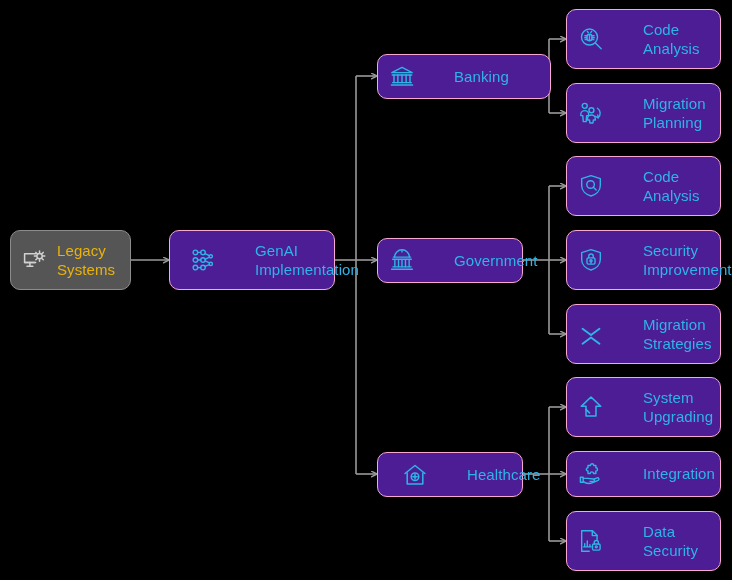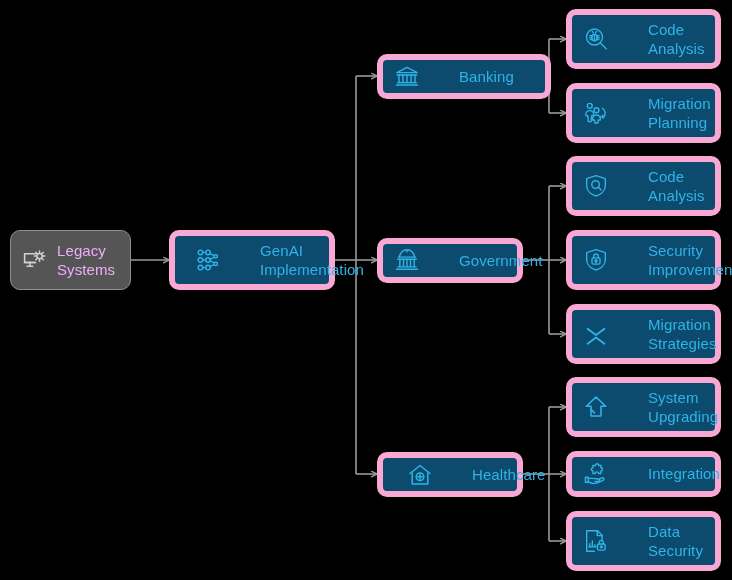--- a/index.html
+++ b/index.html
@@ -30,25 +30,25 @@
     box-sizing: border-box;
     border-radius: 10px;
     display: flex;
     align-items: center;
     gap: 9px;
     padding: 0 12px 0 11px;
   }
   .node.legacy {
     background: #555555;
     border: 1.6px solid #8d8d8d;
-    color: #f0abfc;
+    color: #eab308;
   }
   .node.proc {
-    background: #0c4a6e;
-    border: 6px solid #f9a8d4;
+    background: #4c1d95;
+    border: 1px solid #f9a8d4;
     color: #2fb4e6;
     gap: 39px;
   }
   .node .label {
     font-size: 15px;
     line-height: 19.5px;
     white-space: pre-line;
     letter-spacing: 0.1px;
   }
   .node .icon {

